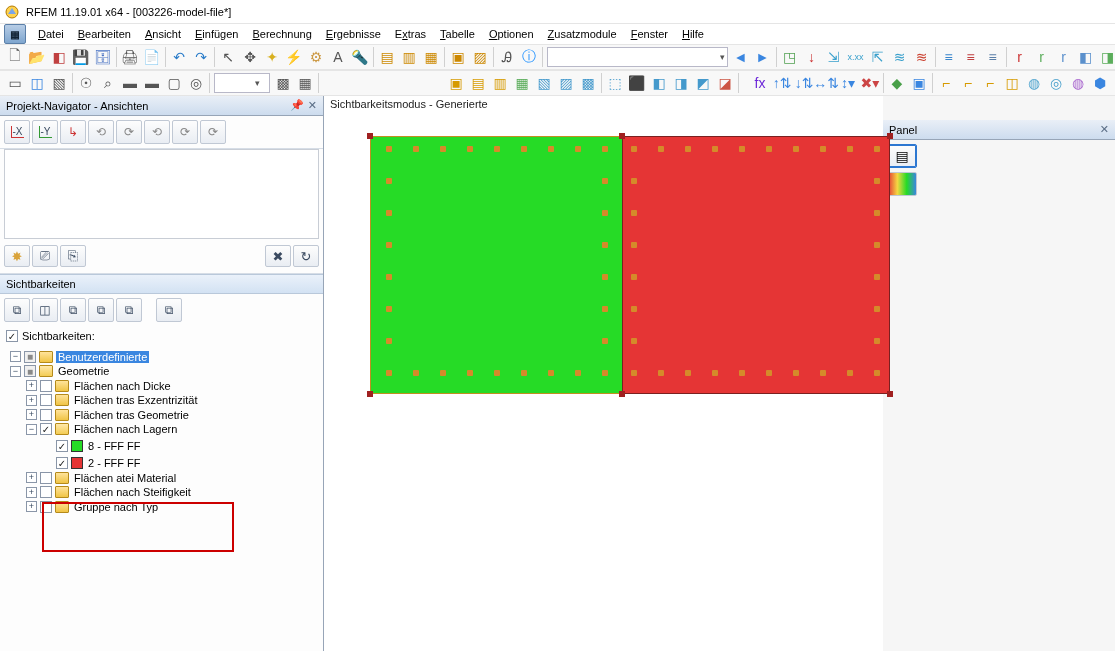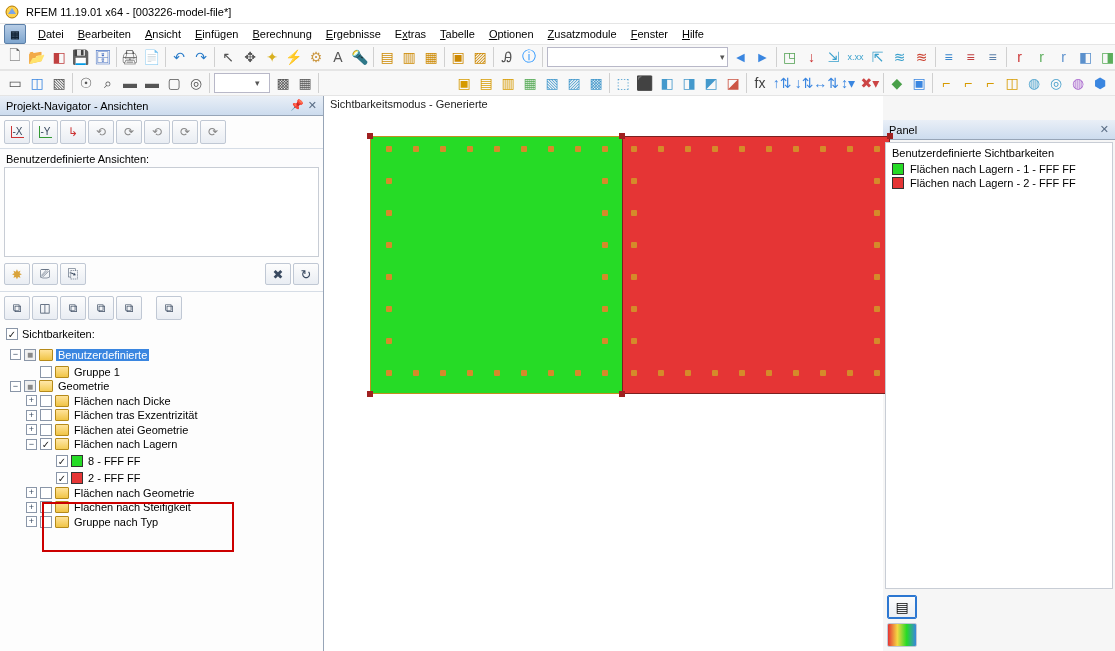--- a/index.html
+++ b/index.html
@@ -181,21 +181,21 @@
   <div class="tbtn" style="color:#4499cc;">▨</div>
   <div class="tbtn" style="color:#4499cc;">▩</div>
   <div class="tsep"></div>
   <div class="tbtn" style="color:#4499cc;">⬚</div>
   <div class="tbtn" style="color:#4499cc;">⬛</div>
   <div class="tbtn" style="color:#4499cc;">◧</div>
   <div class="tbtn" style="color:#4499cc;">◨</div>
   <div class="tbtn" style="color:#4499cc;">◩</div>
   <div class="tbtn" style="color:#cc5544;">◪</div>
   <div class="tsep"></div>
-  <div class="tbtn" style="color:#404040;">fx</div>
+  <div class="tbtn" style="color:#6d28d9;margin-left:8px;">fx</div>
   <div class="tbtn" style="color:#3a86e0;">↑⇅</div>
   <div class="tbtn" style="color:#3a86e0;">↓⇅</div>
   <div class="tbtn" style="color:#3a86e0;">↔⇅</div>
   <div class="tbtn" style="color:#3a86e0;">↕▾</div>
   <div class="tbtn" style="color:#cc4444;">✖▾</div>
   <div class="tsep"></div>
   <div class="tbtn" style="color:#49a049;">◆</div>
   <div class="tbtn" style="color:#3a86e0;">▣</div>
   <div class="tsep"></div>
   <div class="tbtn" style="color:#d69a00;">⌐</div>
@@ -225,33 +225,33 @@
       <div class="nb">
           <span style="border-left:1px solid #393;border-bottom:1px solid #393;padding:0 1px;font-size:10px;">-Y</span>
         </div>
       <div class="nb" style="color:#c33;">↳</div>
       <div class="nb" style="color:#888;">⟲</div>
       <div class="nb" style="color:#888;">⟳</div>
       <div class="nb" style="color:#888;">⟲</div>
       <div class="nb" style="color:#888;">⟳</div>
       <div class="nb" style="color:#888;">⟳</div>
     </div>
-    <div class="nav-label">Benutzerdefinierte Ansichten:</div>
     <div class="nav-list"></div>
     <div class="nav-smalltb">
       <div class="grp">
         <div class="sb" style="color:#d9a33a;">✸</div>
         <div class="sb">⎚</div>
         <div class="sb">⎘</div>
       </div>
       <div class="grp">
         <div class="sb">✖</div>
         <div class="sb">↻</div>
       </div>
     </div>
+    <div class="nav-sec-title">Sichtbarkeiten</div>
     <div class="nav-toolbar2">
       <div class="nb">⧉</div>
       <div class="nb">◫</div>
       <div class="nb">⧉</div>
       <div class="nb">⧉</div>
       <div class="nb">⧉</div>
       <div style="width:10px;"></div>
       <div class="nb">⧉</div>
     </div>
     <div class="chk-row">
@@ -260,28 +260,20 @@
     </div>
     <div class="tree">
       <ul>
         <li>
           <span class="node">
             <span class="tw">−</span>
             <span class="cb part">■</span>
             <span class="folder"></span>
             <span class="node-label sel">Benutzerdefinierte</span>
           </span>
-          <ul>
-            <li><span class="node">
-              <span style="width:11px;display:inline-block;"></span>
-              <span class="cb"></span>
-              <span class="folder"></span>
-              <span class="node-label">Gruppe 1</span>
-            </span></li>
-          </ul>
         </li>
         <li>
           <span class="node">
             <span class="tw">−</span>
             <span class="cb part">■</span>
             <span class="folder open"></span>
             <span class="node-label">Geometrie</span>
           </span>
           <ul>
             <li><span class="node">
@@ -293,21 +285,21 @@
             <li><span class="node">
               <span class="tw">+</span>
               <span class="cb"></span>
               <span class="folder"></span>
               <span class="node-label">Flächen tras Exzentrizität</span>
             </span></li>
             <li><span class="node">
               <span class="tw">+</span>
               <span class="cb"></span>
               <span class="folder"></span>
-              <span class="node-label">Flächen atei Geometrie</span>
+              <span class="node-label">Flächen tras Geometrie</span>
             </span></li>
             <li><span class="node">
               <span class="tw">−</span>
               <span class="cb">✓</span>
               <span class="folder open"></span>
               <span class="node-label">Flächen nach Lagern</span>
             </span>
               <ul>
                 <li><span class="node">
                   <span style="width:11px;display:inline-block;"></span>
@@ -320,21 +312,21 @@
                   <span class="cb">✓</span>
                   <span class="swatch" style="background:#e53535;"></span>
                   <span class="node-label">2 - FFF FF</span>
                 </span></li>
               </ul>
             </li>
             <li><span class="node">
               <span class="tw">+</span>
               <span class="cb"></span>
               <span class="folder"></span>
-              <span class="node-label">Flächen nach Geometrie</span>
+              <span class="node-label">Flächen atei Material</span>
             </span></li>
             <li><span class="node">
               <span class="tw">+</span>
               <span class="cb"></span>
               <span class="folder"></span>
               <span class="node-label">Flächen nach Steifigkeit</span>
             </span></li>
             <li><span class="node">
               <span class="tw">+</span>
               <span class="cb"></span>
@@ -429,29 +421,18 @@
         </div>
     </div>
   </div>
 
   <div class="panel">
     <div style="height:24px;"></div>
     <div class="panel-header">
       <span>Panel</span>
       <span style="color:#5a6d85;">✕</span>
     </div>
-    <div class="panel-body">
-      <div class="legend-title">Benutzerdefinierte Sichtbarkeiten</div>
-      <div class="legend-row">
-        <span class="swatch" style="background:#26db26;"></span>
-        <span>Flächen nach Lagern - 1 - FFF FF</span>
-      </div>
-      <div class="legend-row">
-        <span class="swatch" style="background:#e53535;"></span>
-        <span>Flächen nach Lagern - 2 - FFF FF</span>
-      </div>
-    </div>
     <div class="panel-bottom">
       <div class="pbtn active">▤</div>
       <div class="pbtn" style="background:linear-gradient(90deg,#e53535,#f5d742,#26db26,#3a86e0);"></div>
     </div>
   </div>
 </div>
 
 </body></html>

